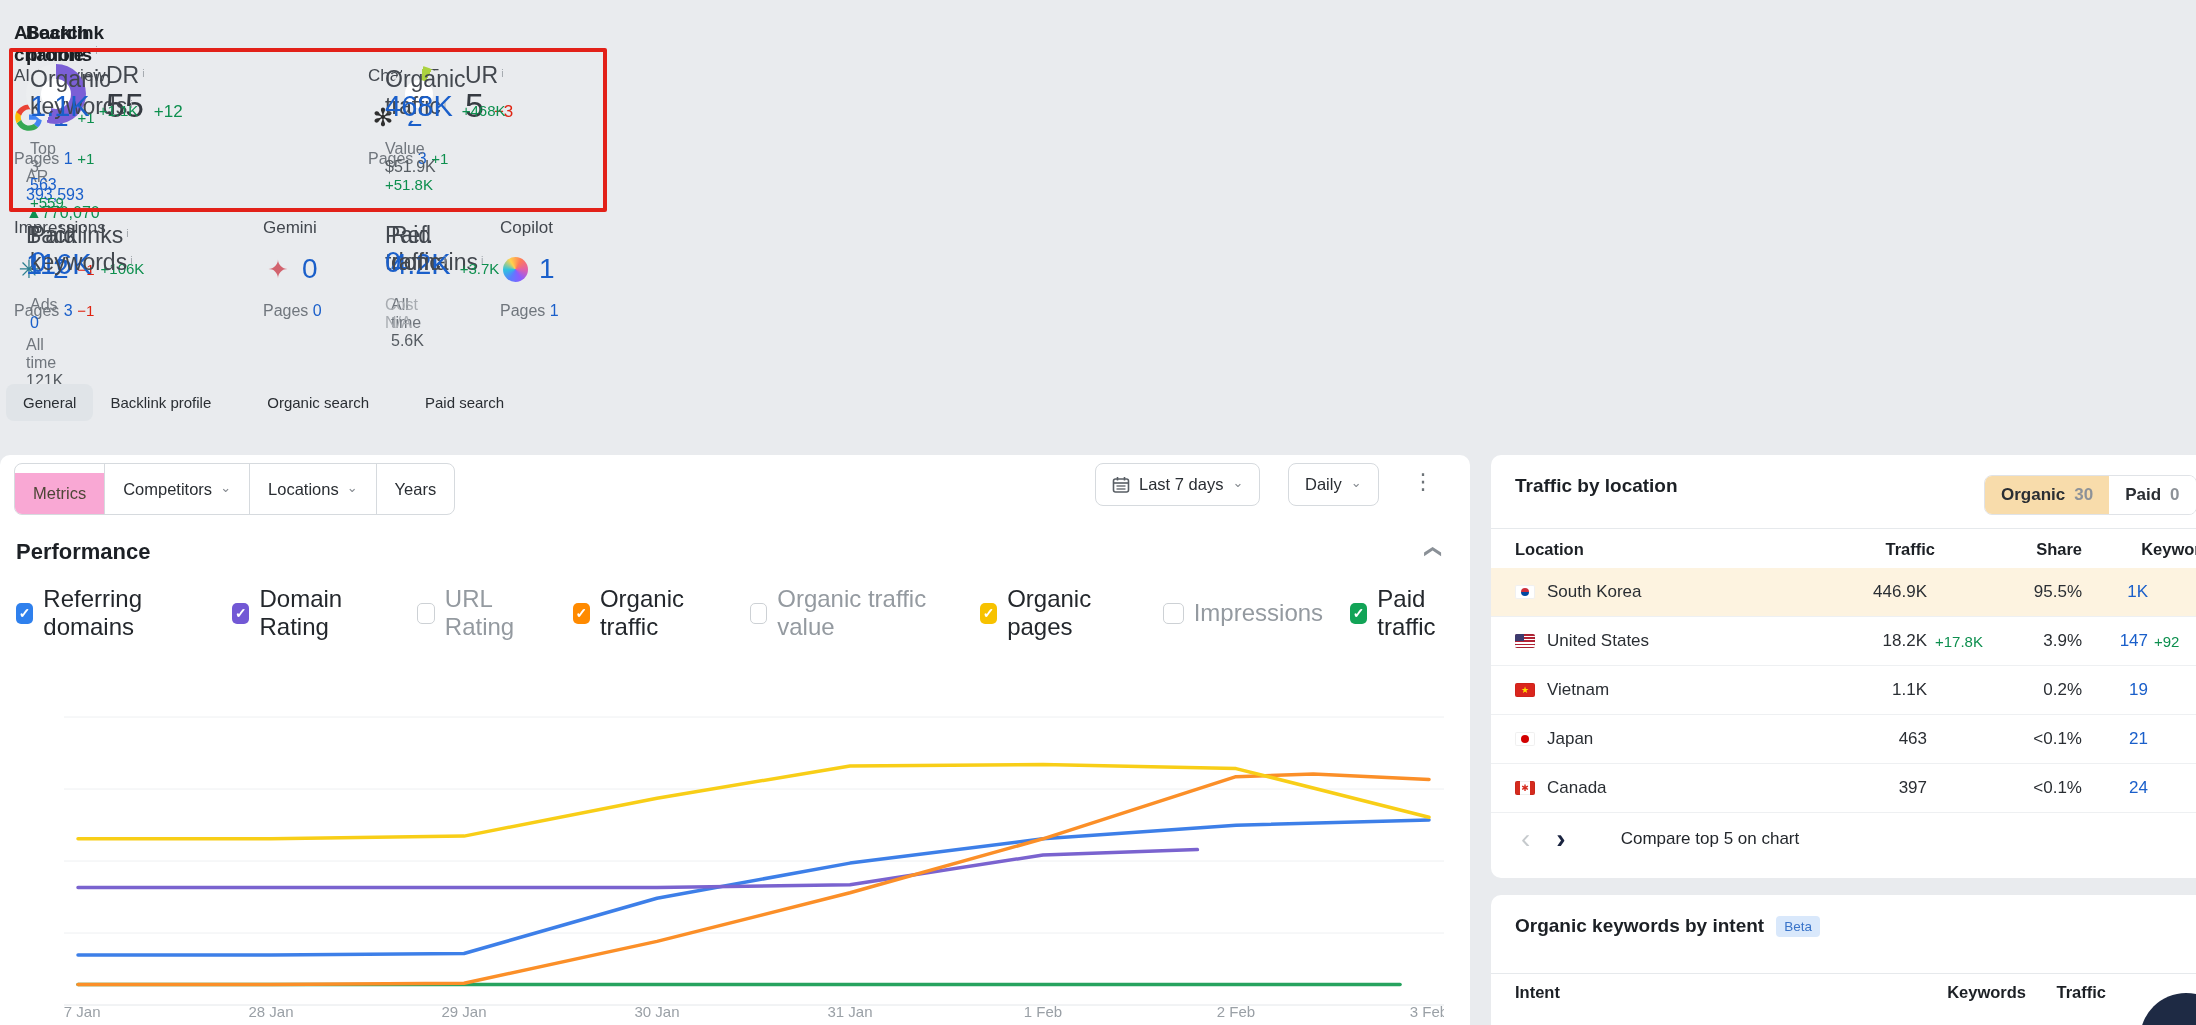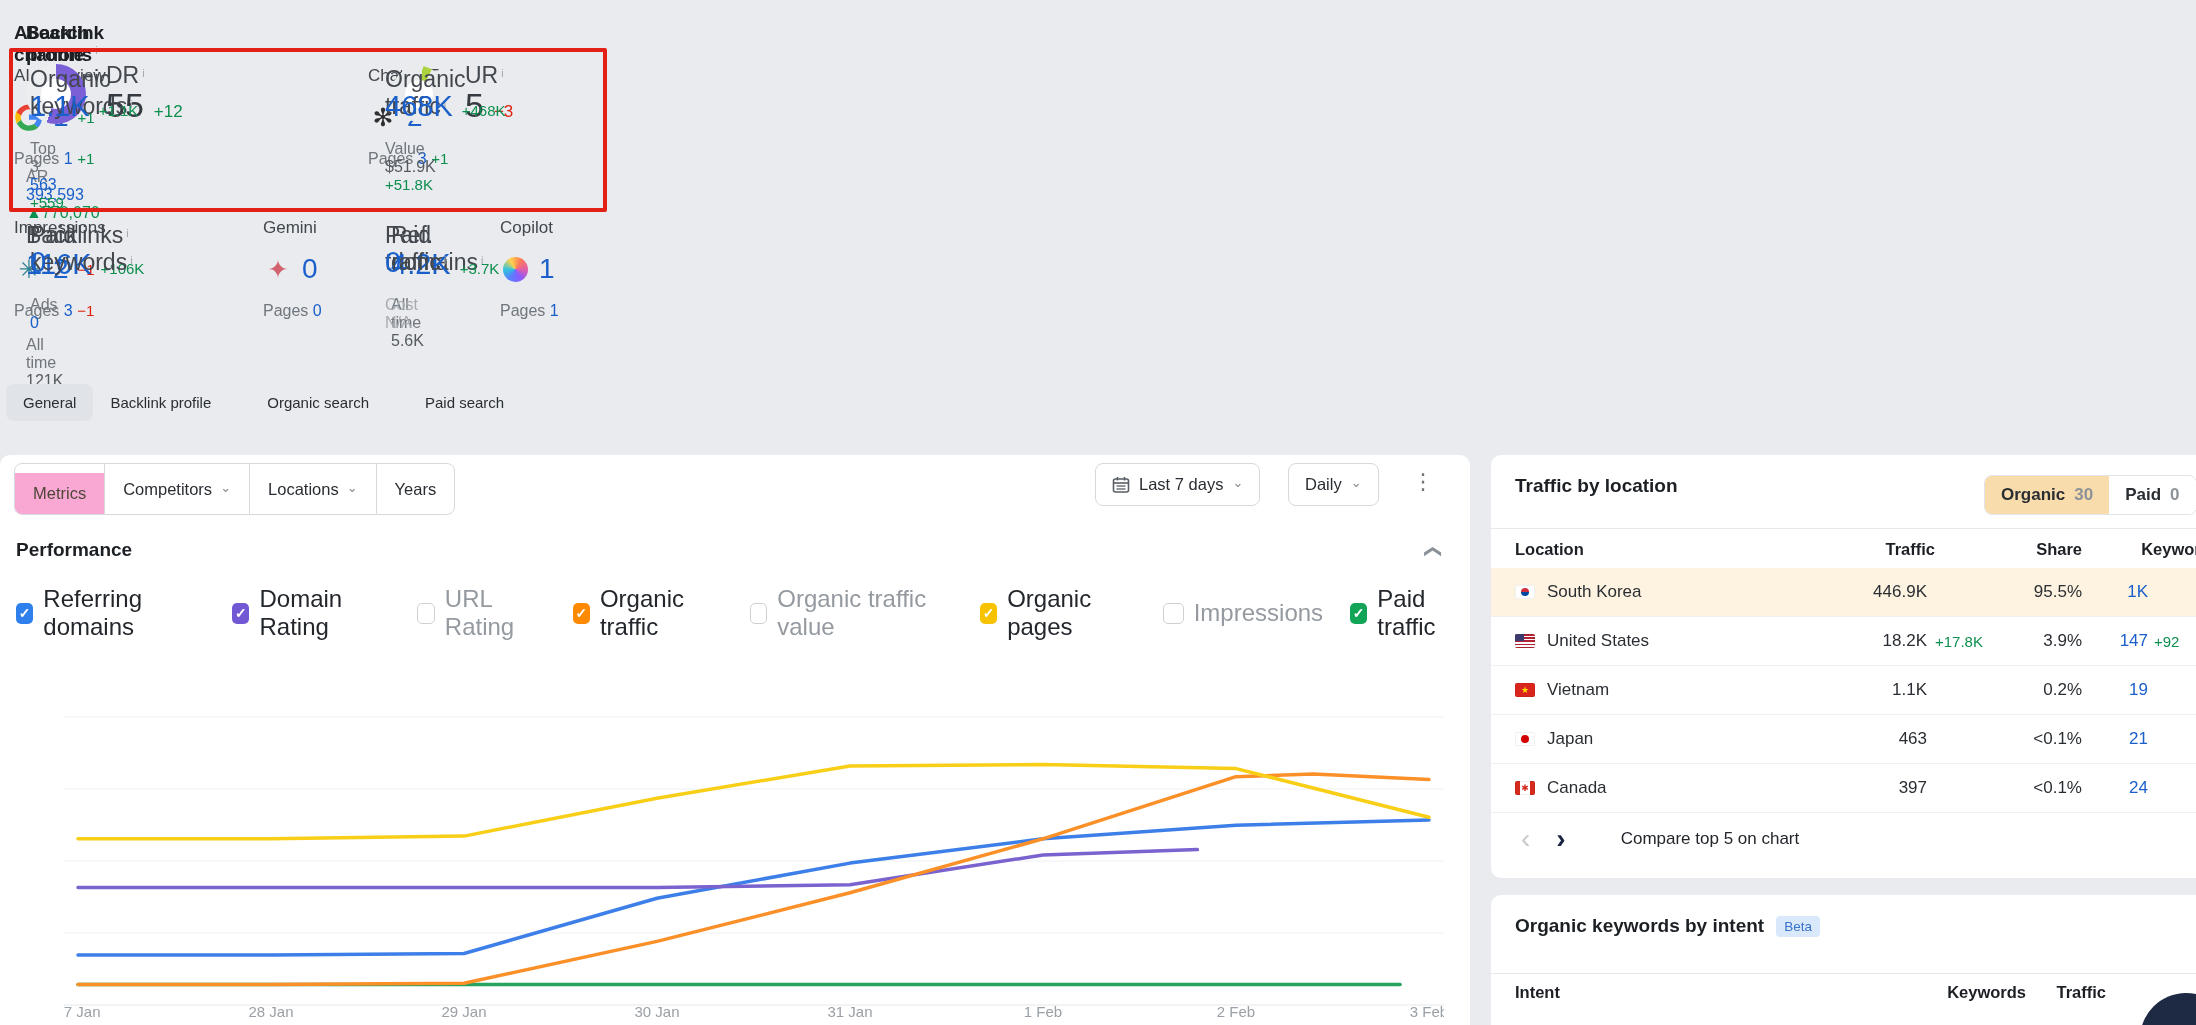--- a/index.html
+++ b/index.html
@@ -67,21 +67,21 @@
   .seg.selected { background:#f9a8d4; color:#4e4637;margin-top:9px; }
   .chev { font-size:13px; color:#84898f; line-height:1; transform:translateY(-2px); }
 
   #filter-left { left:14px; top:8px; }
   .btn { position:absolute; display:flex; align-items:center; gap:9px; border:1px solid #d6dade;
          border-radius:8px; background:#fff; font-size:16.5px; color:#2a2e33; padding:11px 16px; cursor:pointer; white-space:nowrap; }
   #btn-daterange { left:1095px; top:8px; }
   #btn-daily     { left:1288px; top:8px; }
   #kebab { position:absolute; left:1412px; top:14px; font-size:22px; color:#6d7378; cursor:pointer; letter-spacing:0; }
 
-  #perf-title { position:absolute; left:16px; top:84px; font-size:19px; font-weight:bold; color:#1c2025; }
+  #perf-title { position:absolute; left:16px; top:84px; font-size:22px; font-weight:bold; color:#1c2025; }
   #perf-collapse { position:absolute; left:1424px; top:86px; color:#8a9097; font-size:17px;
      transform:rotate(-90deg); cursor:pointer; }
 
   .cb-row { position:absolute; left:16px; display:flex; align-items:center; gap:27px; }
   #cb-row-1 { top:130px; }
   #cb-row-2 { top:173px; }
   .cb-item { display:flex; align-items:center; gap:10px; cursor:pointer; }
   .cb-box { width:21px; height:21px; border-radius:5px; display:flex; align-items:center; justify-content:center;
             font-size:14px; font-weight:bold; color:#fff; }
   .cb-item.unchecked .cb-box { background:#fff; border:1.5px solid #cdd1d5; }

